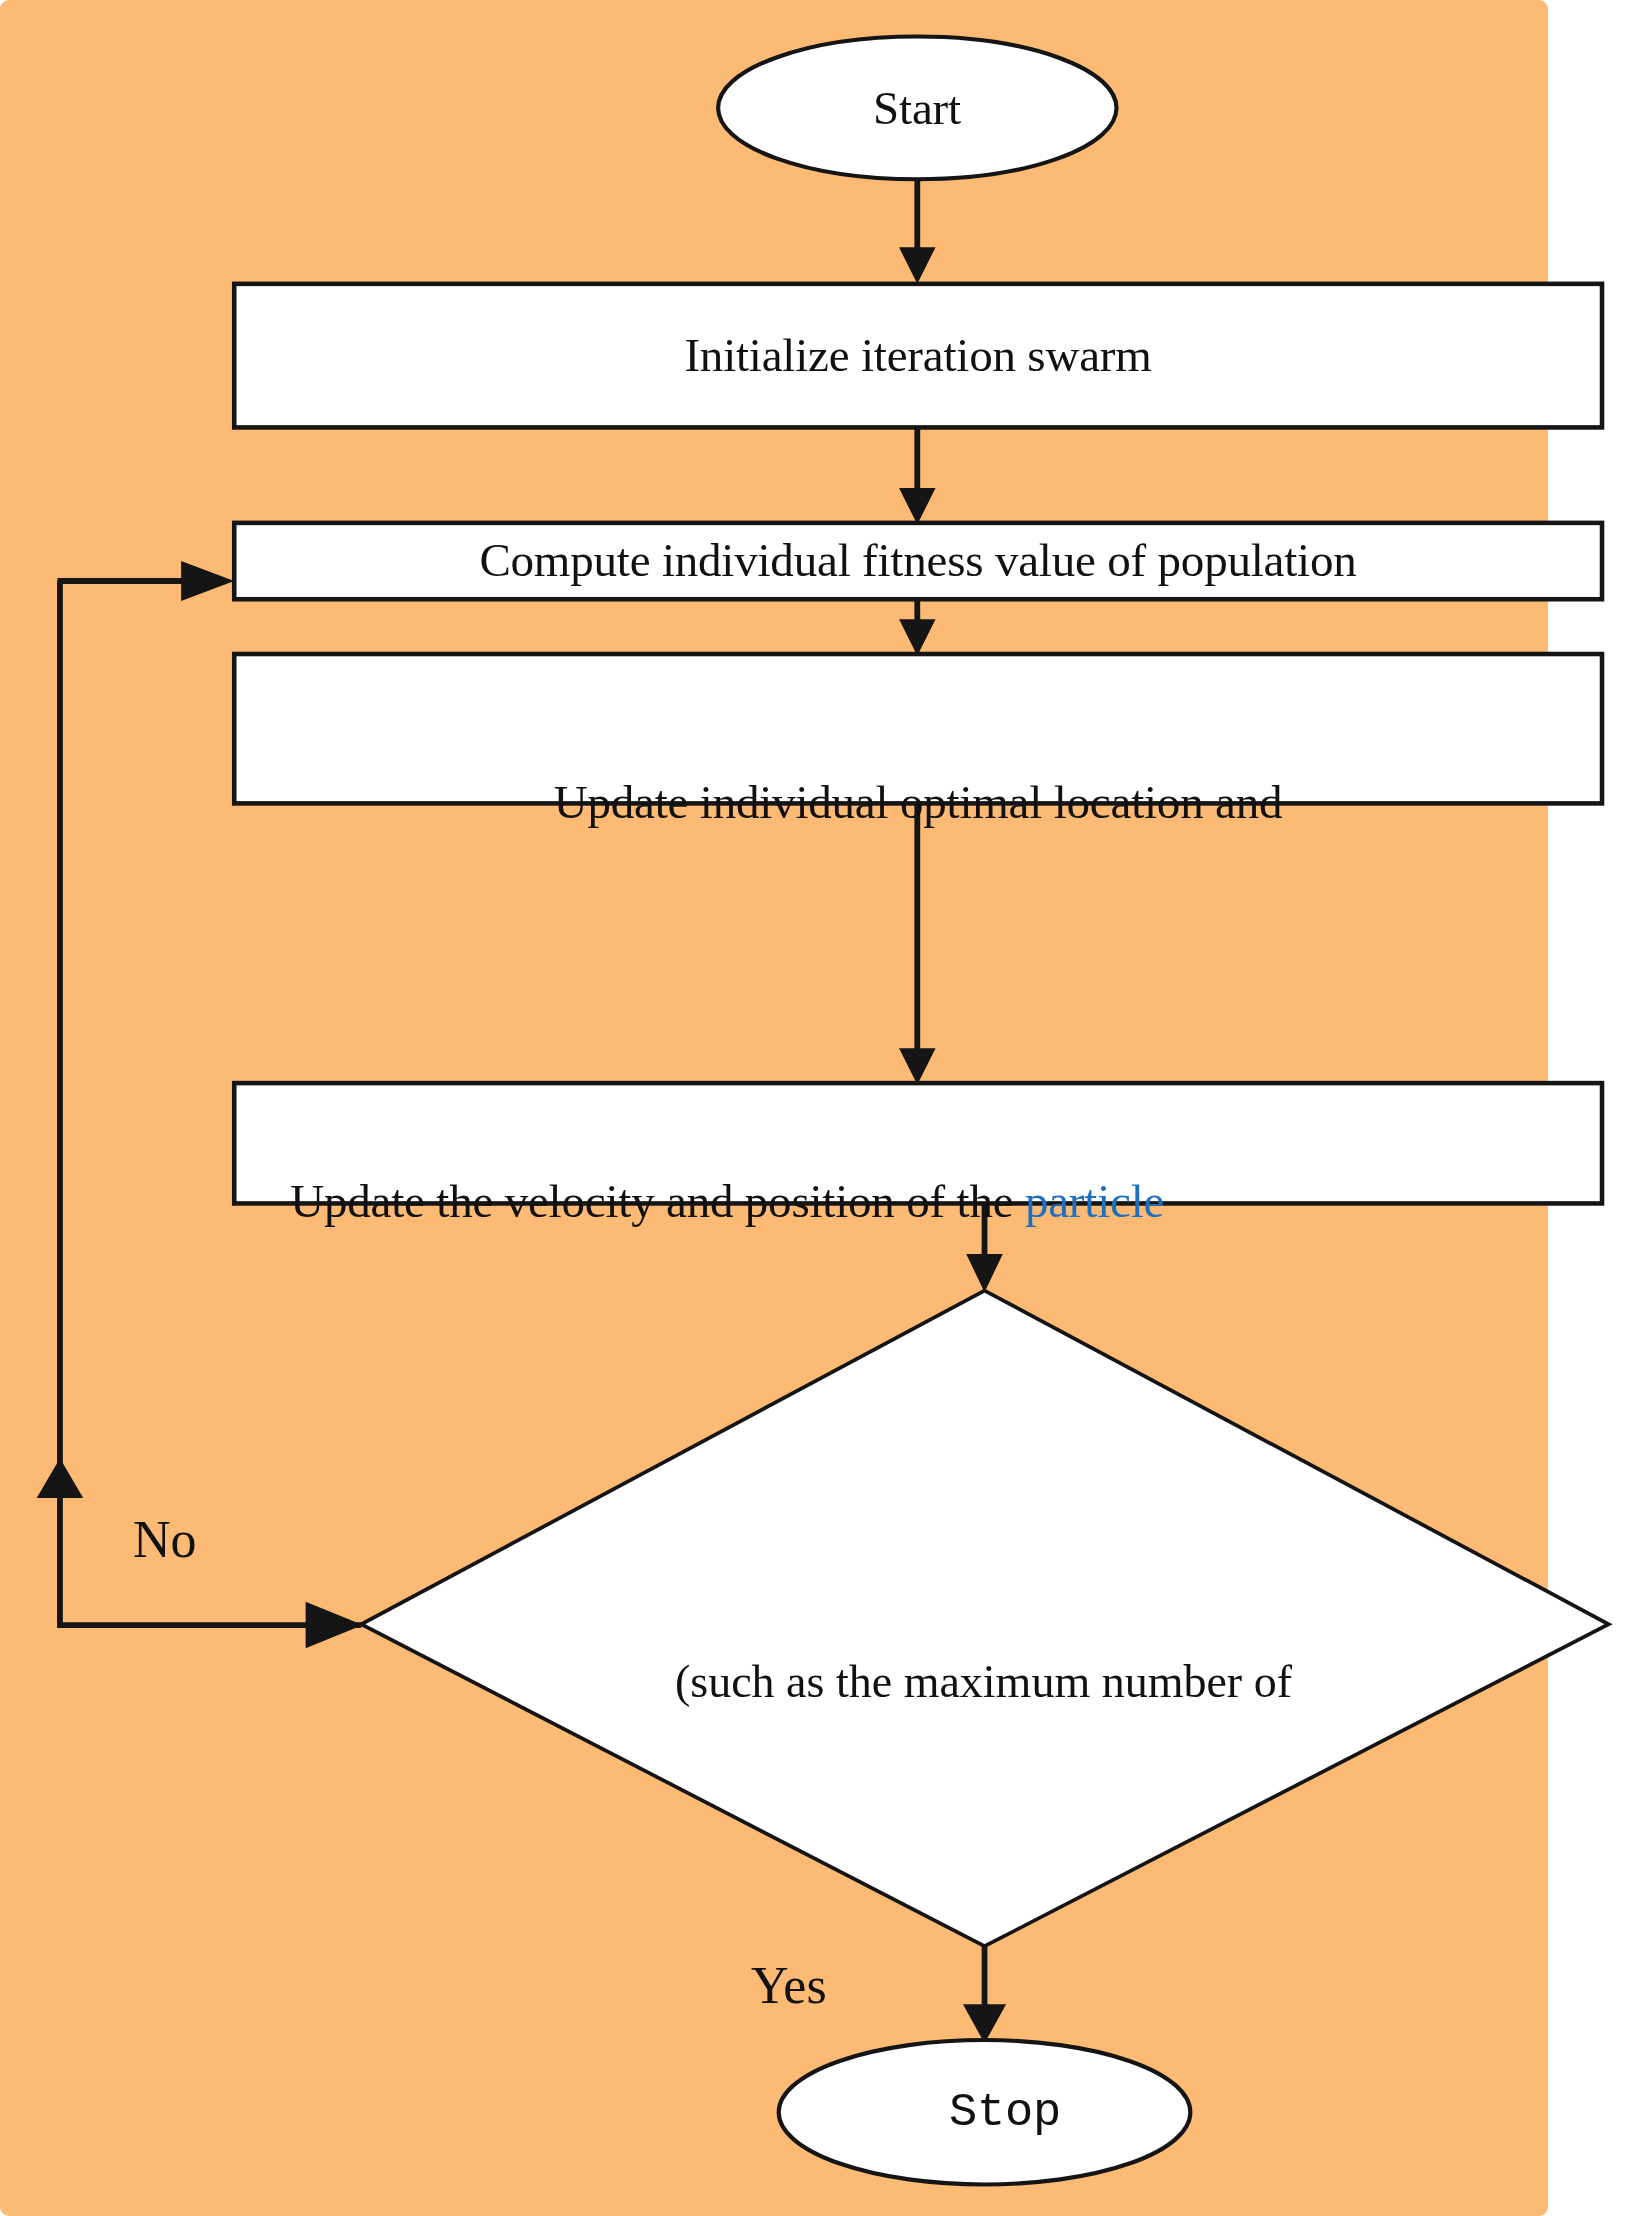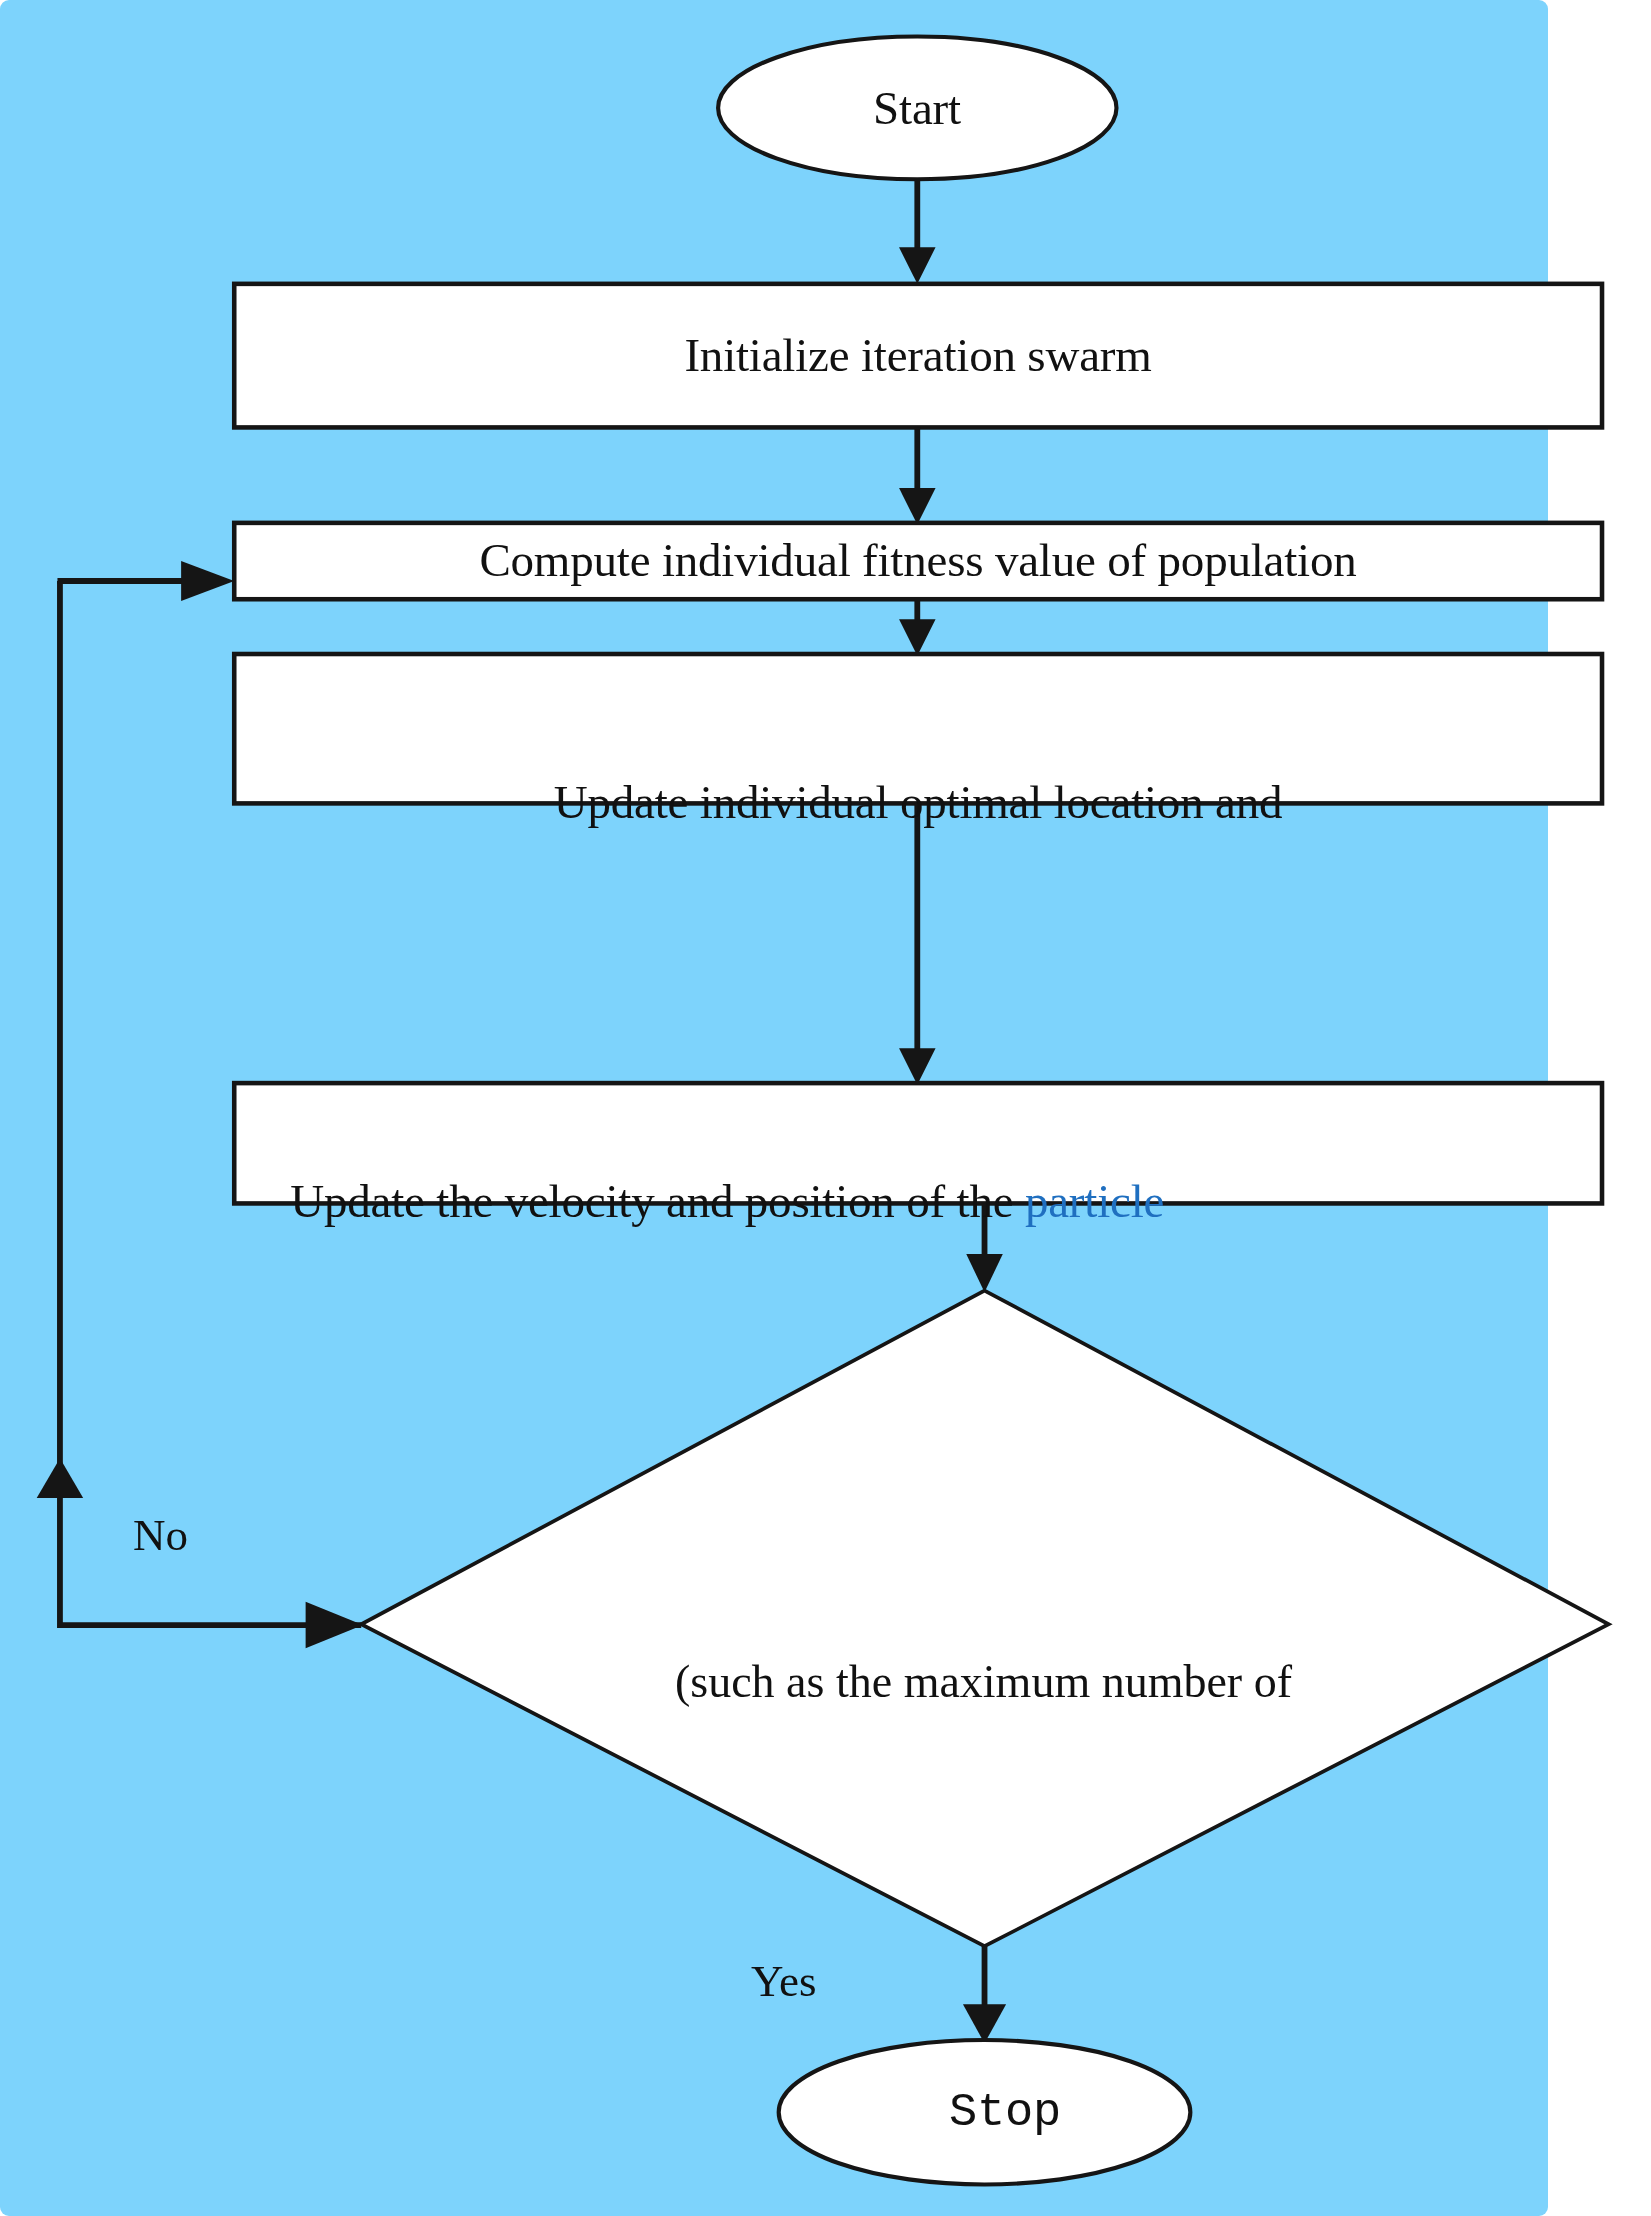--- a/index.html
+++ b/index.html
@@ -10,21 +10,21 @@
   body {
     width: 1652px;
     height: 2216px;
     font-family: "Liberation Serif", "DejaVu Serif", serif;
     overflow: hidden;
   }
   #flow-root {
     position: relative;
     width: 1548px;
     height: 2216px;
-    background: #7dd3fc;
+    background: #fdba74;
     border-radius: 9px;
   }
   svg.flow-svg {
     position: absolute;
     left: 0;
     top: 0;
     width: 1652px;
     height: 2216px;
     display: block;
   }
@@ -55,21 +55,21 @@
     user-select: none;
   }
   .node-text {
     font-size: 47px;
     letter-spacing: -0.2px;
   }
   .term-text {
     font-size: 46px;
   }
   .branch-text {
-    font-size: 45px;
+    font-size: 52px;
   }
   .accent { color: #1f6fc0; }
   .centered-block {
     display: flex;
     align-items: center;
     justify-content: center;
   }
 </style>
 </head>
 <body>

